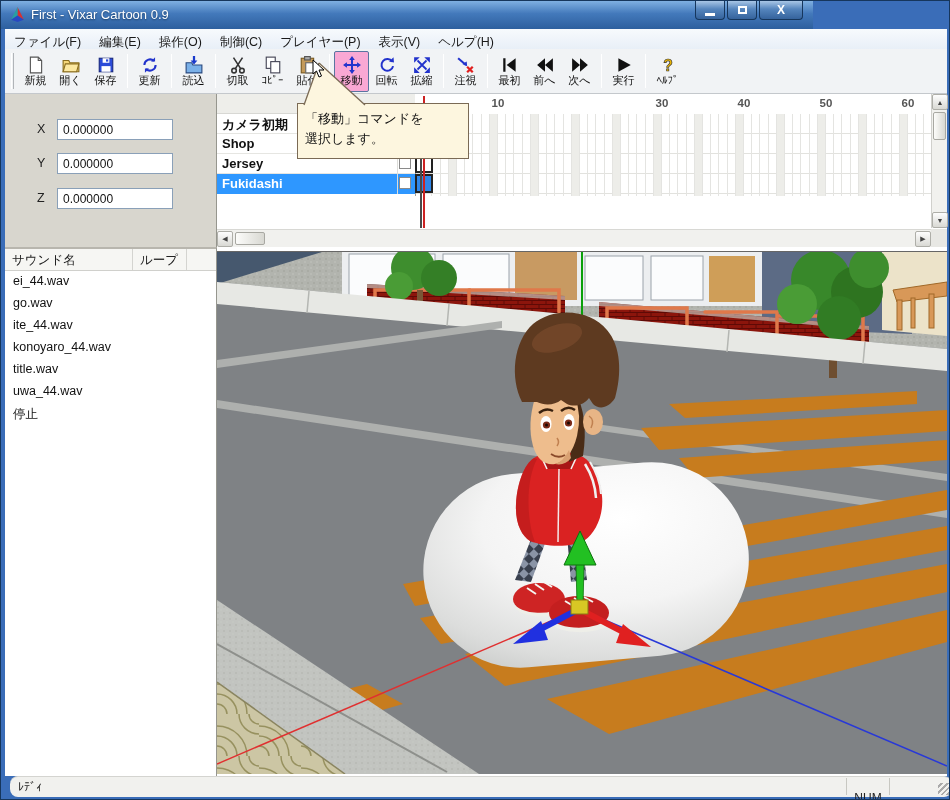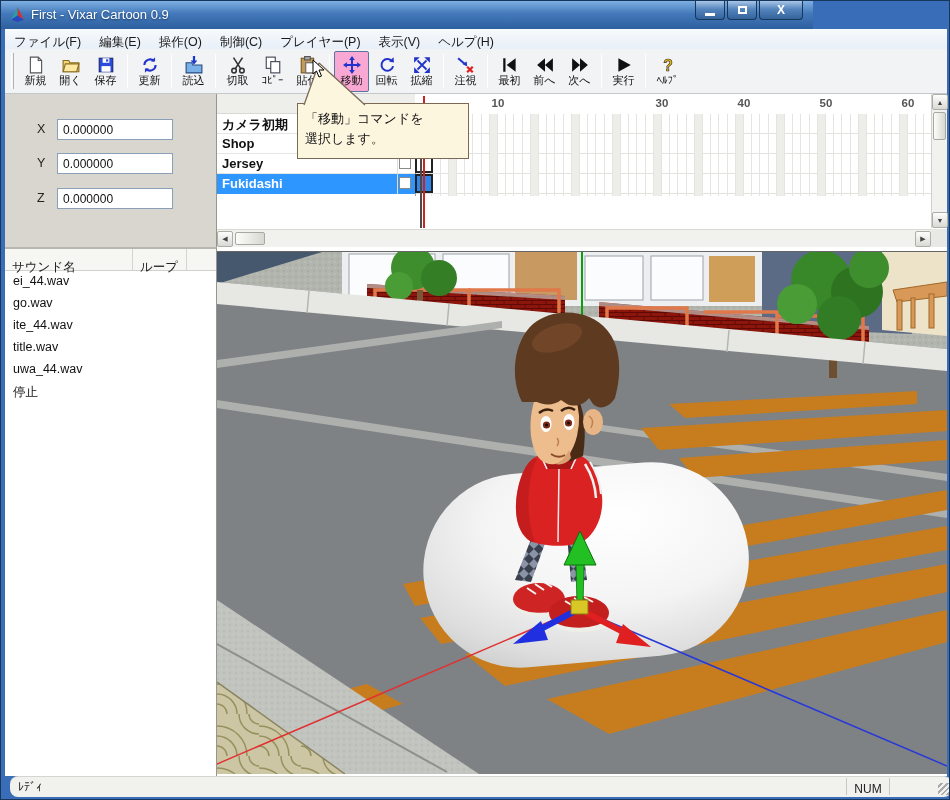--- a/index.html
+++ b/index.html
@@ -39,21 +39,21 @@
   .xyz-panel{position:absolute;left:0;top:0;width:212px;height:153px;background:#d8d6ce;
     border-right:1px solid #96968e;}
   .xyz-row{position:absolute;left:0;width:100%;height:22px;}
   .xyz-label{position:absolute;left:32px;top:3px;font-size:12.5px;color:#222;}
   .xyz-input{position:absolute;left:52px;top:0;width:116px;height:21px;background:#fff;
     border:1px solid #8aa0b8;font-size:12px;padding-left:5px;color:#111;
     font-family:"Liberation Sans","DejaVu Sans",sans-serif;}
   .sound-panel{position:absolute;left:0;top:153px;width:212px;height:529px;background:#fff;
     border-top:2px solid #b8b6ae;border-right:1px solid #96968e;}
   .snd-header{display:flex;height:22px;background:#f6f6f3;border-bottom:1px solid #d0d0cc;}
-  .snd-h-cell{font-size:12.5px;color:#222;padding:10px 7px;border-right:1px solid #d4d4d0;}
+  .snd-h-cell{font-size:12.5px;color:#222;padding:3px 7px;border-right:1px solid #d4d4d0;}
   .snd-h-cell.c1{width:128px;}.snd-h-cell.c2{width:54px;}
   .snd-row{height:22px;font-size:12.5px;color:#111;padding:3px 8px;}
   
   .right-col{position:absolute;left:216px;top:93px;width:730px;height:682px;background:#fff;}
   .timeline{position:absolute;left:0;top:0;width:730px;height:155px;background:#fff;font-weight:bold;}
   .tl-names-header{position:absolute;left:0;top:0;width:198px;height:20px;background:#eeeeea;border-bottom:1px solid #d8d8d4;}
   .tl-ruler{position:absolute;left:198px;top:0;width:516px;height:20px;background:#fff;}
   .tick-label{position:absolute;top:3px;width:22px;text-align:center;font-size:11.5px;color:#555;}
   .tl-row{position:absolute;left:0;width:198px;height:20px;font-size:13px;color:#111;
     padding:2px 5px;border-bottom:1px solid #e6e6e2;white-space:nowrap;overflow:hidden;}
@@ -81,21 +81,21 @@
   .tl-hsb{position:absolute;left:0;top:135px;width:714px;height:18px;border-top:1px solid #d8d8d4;}
   .tl-corner{position:absolute;left:714px;top:135px;width:16px;height:18px;background:#e8e8e4;}
   
   .viewport{position:absolute;left:0;top:157px;width:730px;height:522px;border-top:1px solid #666;background:#7f8285;}
   .viewport svg{display:block;}
   
   .statusbar{position:absolute;left:9px;top:775px;width:942px;height:21px;background:#f1f1ee;
     border-top:1px solid #d4d4d0;font-size:12px;color:#222;border-radius:8px;}
   .status-ready{position:absolute;left:8px;top:3px;}
   .status-num{position:absolute;right:62px;top:1px;width:44px;height:17px;text-align:center;
-    border-left:1px solid #c8c8c2;border-right:1px solid #c8c8c2;padding-top:4px;}
+    border-left:1px solid #c8c8c2;border-right:1px solid #c8c8c2;padding-top:13px;}
   .resize-grip{position:absolute;right:2px;bottom:2px;width:12px;height:12px;
     background:repeating-linear-gradient(135deg,transparent 0 2px,#aaa 2px 4px);}
   
   .tooltip{position:absolute;left:296px;top:102px;width:172px;height:56px;background:#fdf6df;
     border:1px solid #7a6a55;z-index:50;font-size:13px;color:#111;padding:5px 7px;line-height:1.5;}
   .tooltip-tail{position:absolute;left:300px;top:61px;z-index:51;}
   .mouse-cursor{position:absolute;left:311px;top:58px;z-index:52;}
 </style>
 </head>
 <body>
@@ -295,20 +295,21 @@
     </div>
 
     <div class="sound-panel">
       <div class="snd-header">
         <div class="snd-h-cell c1">サウンド名</div>
         <div class="snd-h-cell c2">ループ</div>
       </div>
       <div class="snd-row">ei_44.wav</div>
       <div class="snd-row">go.wav</div>
       <div class="snd-row">ite_44.wav</div>
+      <div class="snd-row">konoyaro_44.wav</div>
       <div class="snd-row">title.wav</div>
       <div class="snd-row">uwa_44.wav</div>
       <div class="snd-row">停止</div>
     </div>
   </div>
 
   <div class="right-col">
 
     <div class="timeline">
       <div class="tl-names-header"></div>

